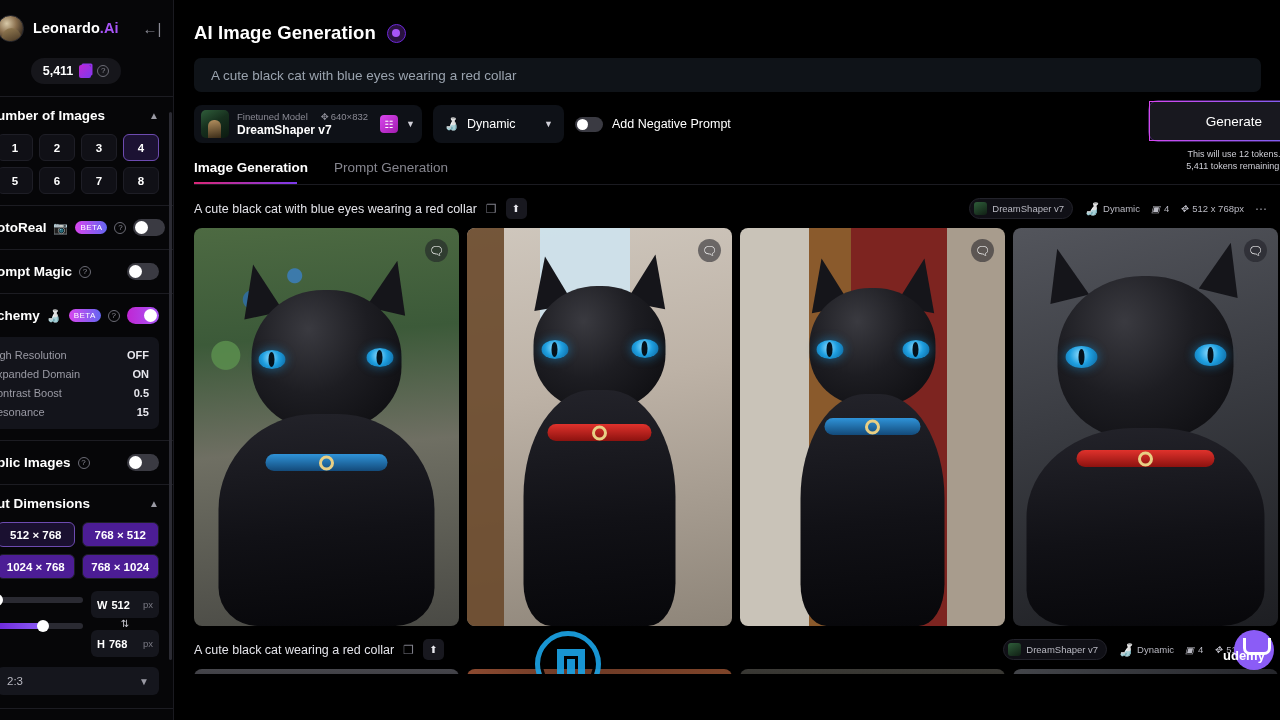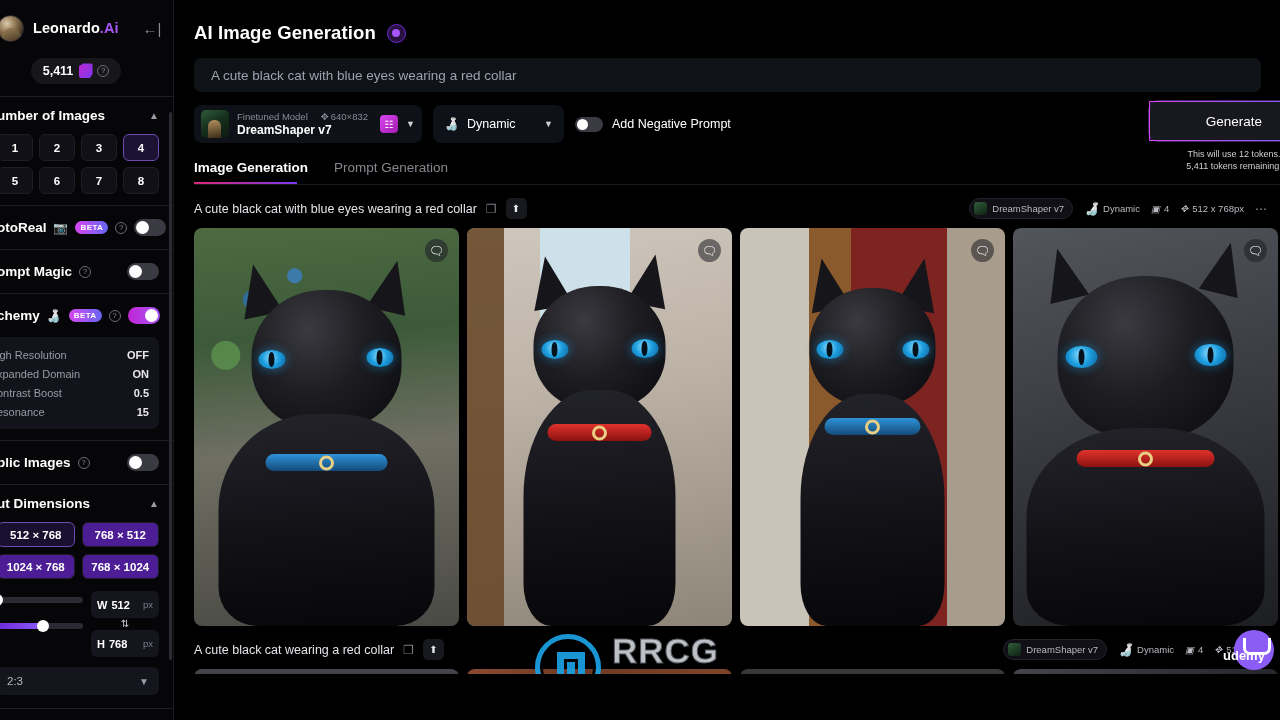--- a/index.html
+++ b/index.html
@@ -93,21 +93,21 @@
     position: relative; flex: none; cursor: pointer;
   }
   .toggle .knob {
     position: absolute; top: 2px; left: 2px;
     width: 13px; height: 13px; border-radius: 50%;
     background: #fff;
   }
   .toggle.on { background: linear-gradient(90deg,#c026d3,#a855f7); }
   .toggle.on .knob { left: auto; right: 2px; }
   .beta {
-    font-size: 8px; font-weight: bold; letter-spacing: .4px;
+    font-size: 8px; font-weight: normal; letter-spacing: .4px;
     padding: 2px 5px; border-radius: 7px; color: #fff;
     background: linear-gradient(90deg,#d946ef,#6366f1);
   }
   .ic-photo { font-size: 12px; }
   .ic-flask { color: #4ade80; font-size: 12px; }
 
   .subcard {
     margin: 0 14px 0 8px; background: #13141b;
     border-radius: 7px; padding: 8px 10px;
   }
@@ -749,24 +749,20 @@
       <div class="card r2">
         <div class="sky" style="background:linear-gradient(180deg,#3b3a36,#26251f)"></div>
       </div>
       <div class="card r2">
         <div class="sky" style="background:linear-gradient(160deg,#44464b,#1e1f24)"></div>
       </div>
     </div>
 
     <div class="wm">
       <div class="wm-logo"></div>
-      <div class="wm-txt">
-        <div class="wm-rrcg">RRCG</div>
-        <div class="wm-cn">人人素材</div>
-      </div>
     </div>
 
     <div class="udemy">
       <div class="circ"></div>
       <div class="word">udemy</div>
     </div>
 
   </div>
 </div>
 

